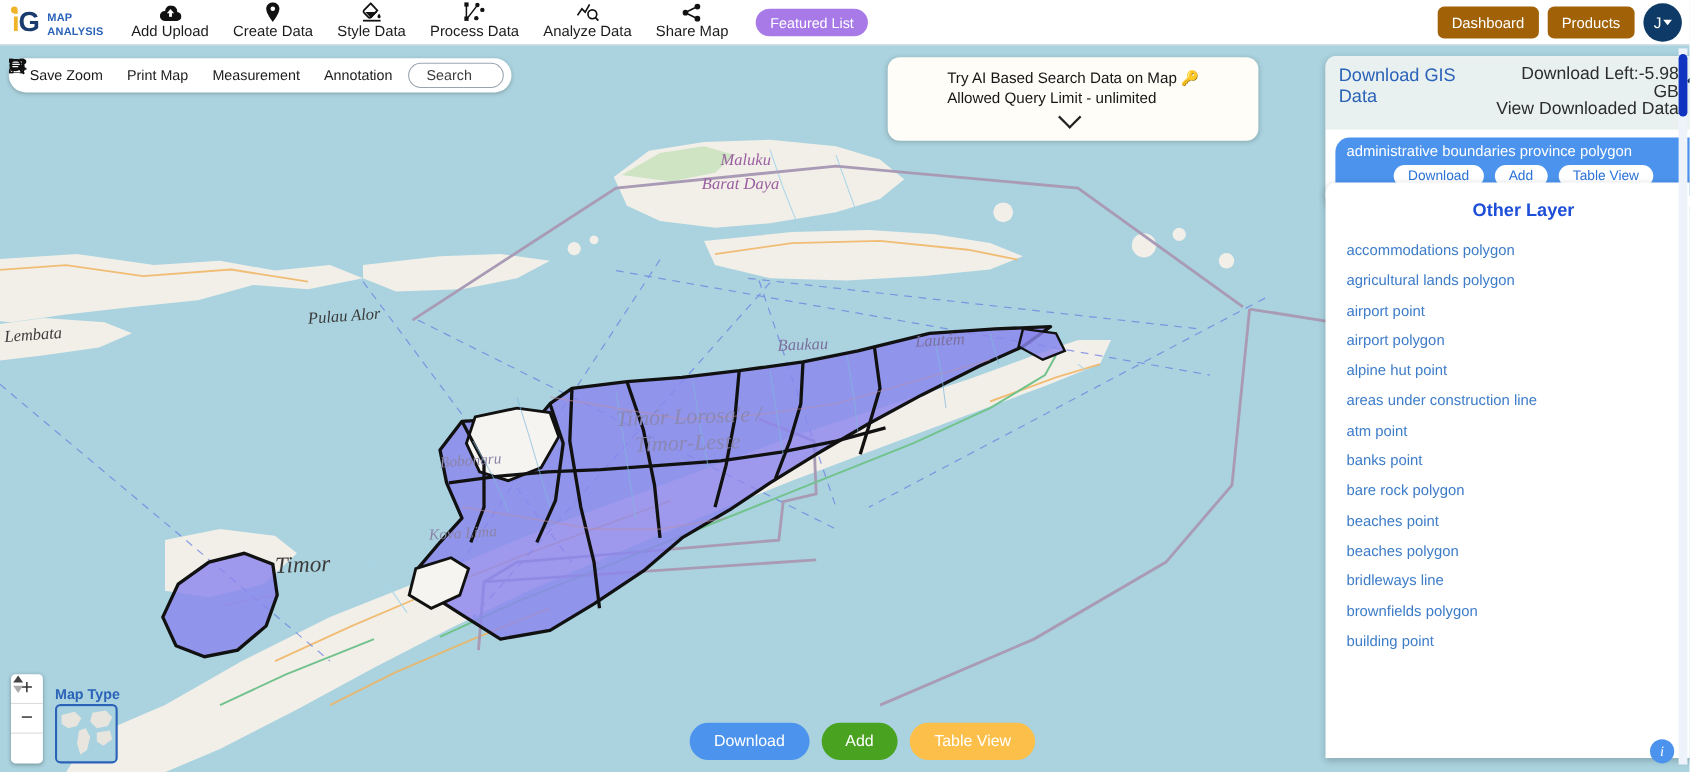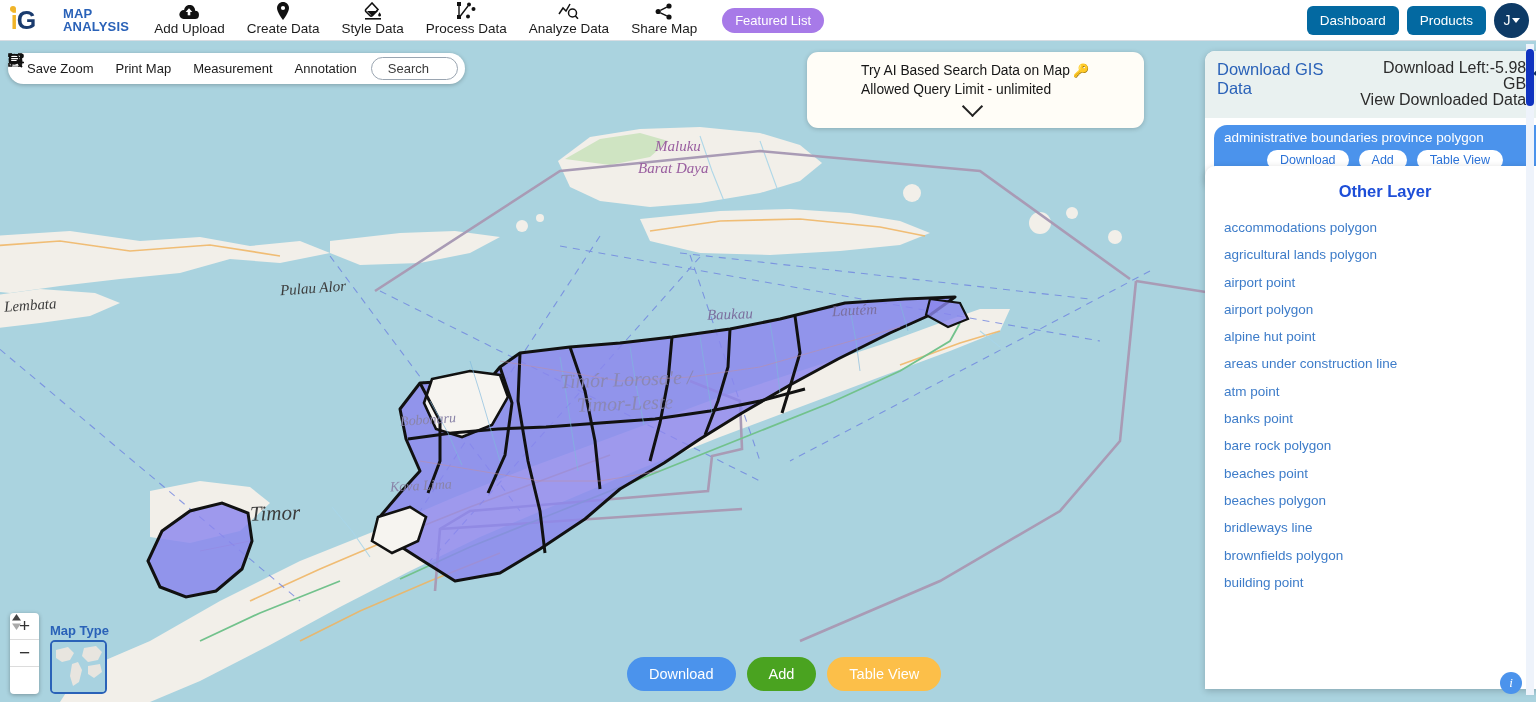--- a/index.html
+++ b/index.html
@@ -9,52 +9,52 @@
     background: #ffffff;
   }
   .app { position: relative; width: 1536px; height: 702px; overflow: hidden; }
 
   
   .navbar {
     position: absolute; top: 0; left: 0; width: 1536px; height: 41px;
     background: #fff; display: flex; align-items: center;
     border-bottom: 1px solid #d8dde3; z-index: 60;
   }
-  .brand { display: flex; align-items: center; margin-left: 6px; margin-right: 14px; gap: 20px; }
+  .brand { display: flex; align-items: flex-end; margin-left: 6px; margin-right: 14px; }
   .brand-mark {
     position: relative; width: 34px; height: 32px; display: flex;
     align-items: center; justify-content: center;
   }
   .brand-mark .ig {
     font-size: 25px; font-weight: bold; letter-spacing: -1px; line-height: 1;
   }
   .brand-mark .ig .i { color: #f0b429; }
   .brand-mark .ig .g { color: #1a3b6e; }
   .brand-mark .dot {
     position: absolute; top: 2px; left: 4px; width: 6px; height: 6px;
     border-radius: 50%; background: #f0b429;
   }
   .brand-text {
-    margin-left: 3px; color: #2a62b8; font-size: 13px; font-weight: bold;
+    margin-left: 3px; color: #2a62b8; font-size: 10px; font-weight: bold;
     line-height: 13px; letter-spacing: .2px;
   }
   .navitem {
     display: flex; flex-direction: column; align-items: center; justify-content: center;
     padding: 0 11px; height: 41px; cursor: pointer; color: #1b1b1b;
   }
   .navitem .ni-icon { height: 17px; display: flex; align-items: flex-end; }
   .navitem .ni-label { font-size: 13.5px; line-height: 16px; margin-top: 1px; white-space: nowrap; }
   .featured-pill {
     margin-left: 14px; background: #a77ae8; color: #fff; font-size: 13px;
     padding: 5px 13px; border-radius: 15px; border: none; cursor: pointer;
     font-family: inherit;
   }
   .nav-right { margin-left: auto; display: flex; align-items: center; gap: 8px; padding-right: 7px; }
   .btn-blue {
-    background: #0369a1; color: #fff; border: none; border-radius: 6px;
+    background: #a16207; color: #fff; border: none; border-radius: 6px;
     font-size: 13.5px; padding: 7px 13px; cursor: pointer; font-family: inherit;
   }
   .avatar {
     width: 35px; height: 35px; border-radius: 50%; background: #0d3a66;
     color: #fff; display: flex; align-items: center; justify-content: center;
     font-size: 14px; cursor: pointer; gap: 1px;
   }
   .caret-dn { width: 0; height: 0; border-left: 4px solid transparent; border-right: 4px solid transparent; border-top: 5px solid #fff; }
 
   

